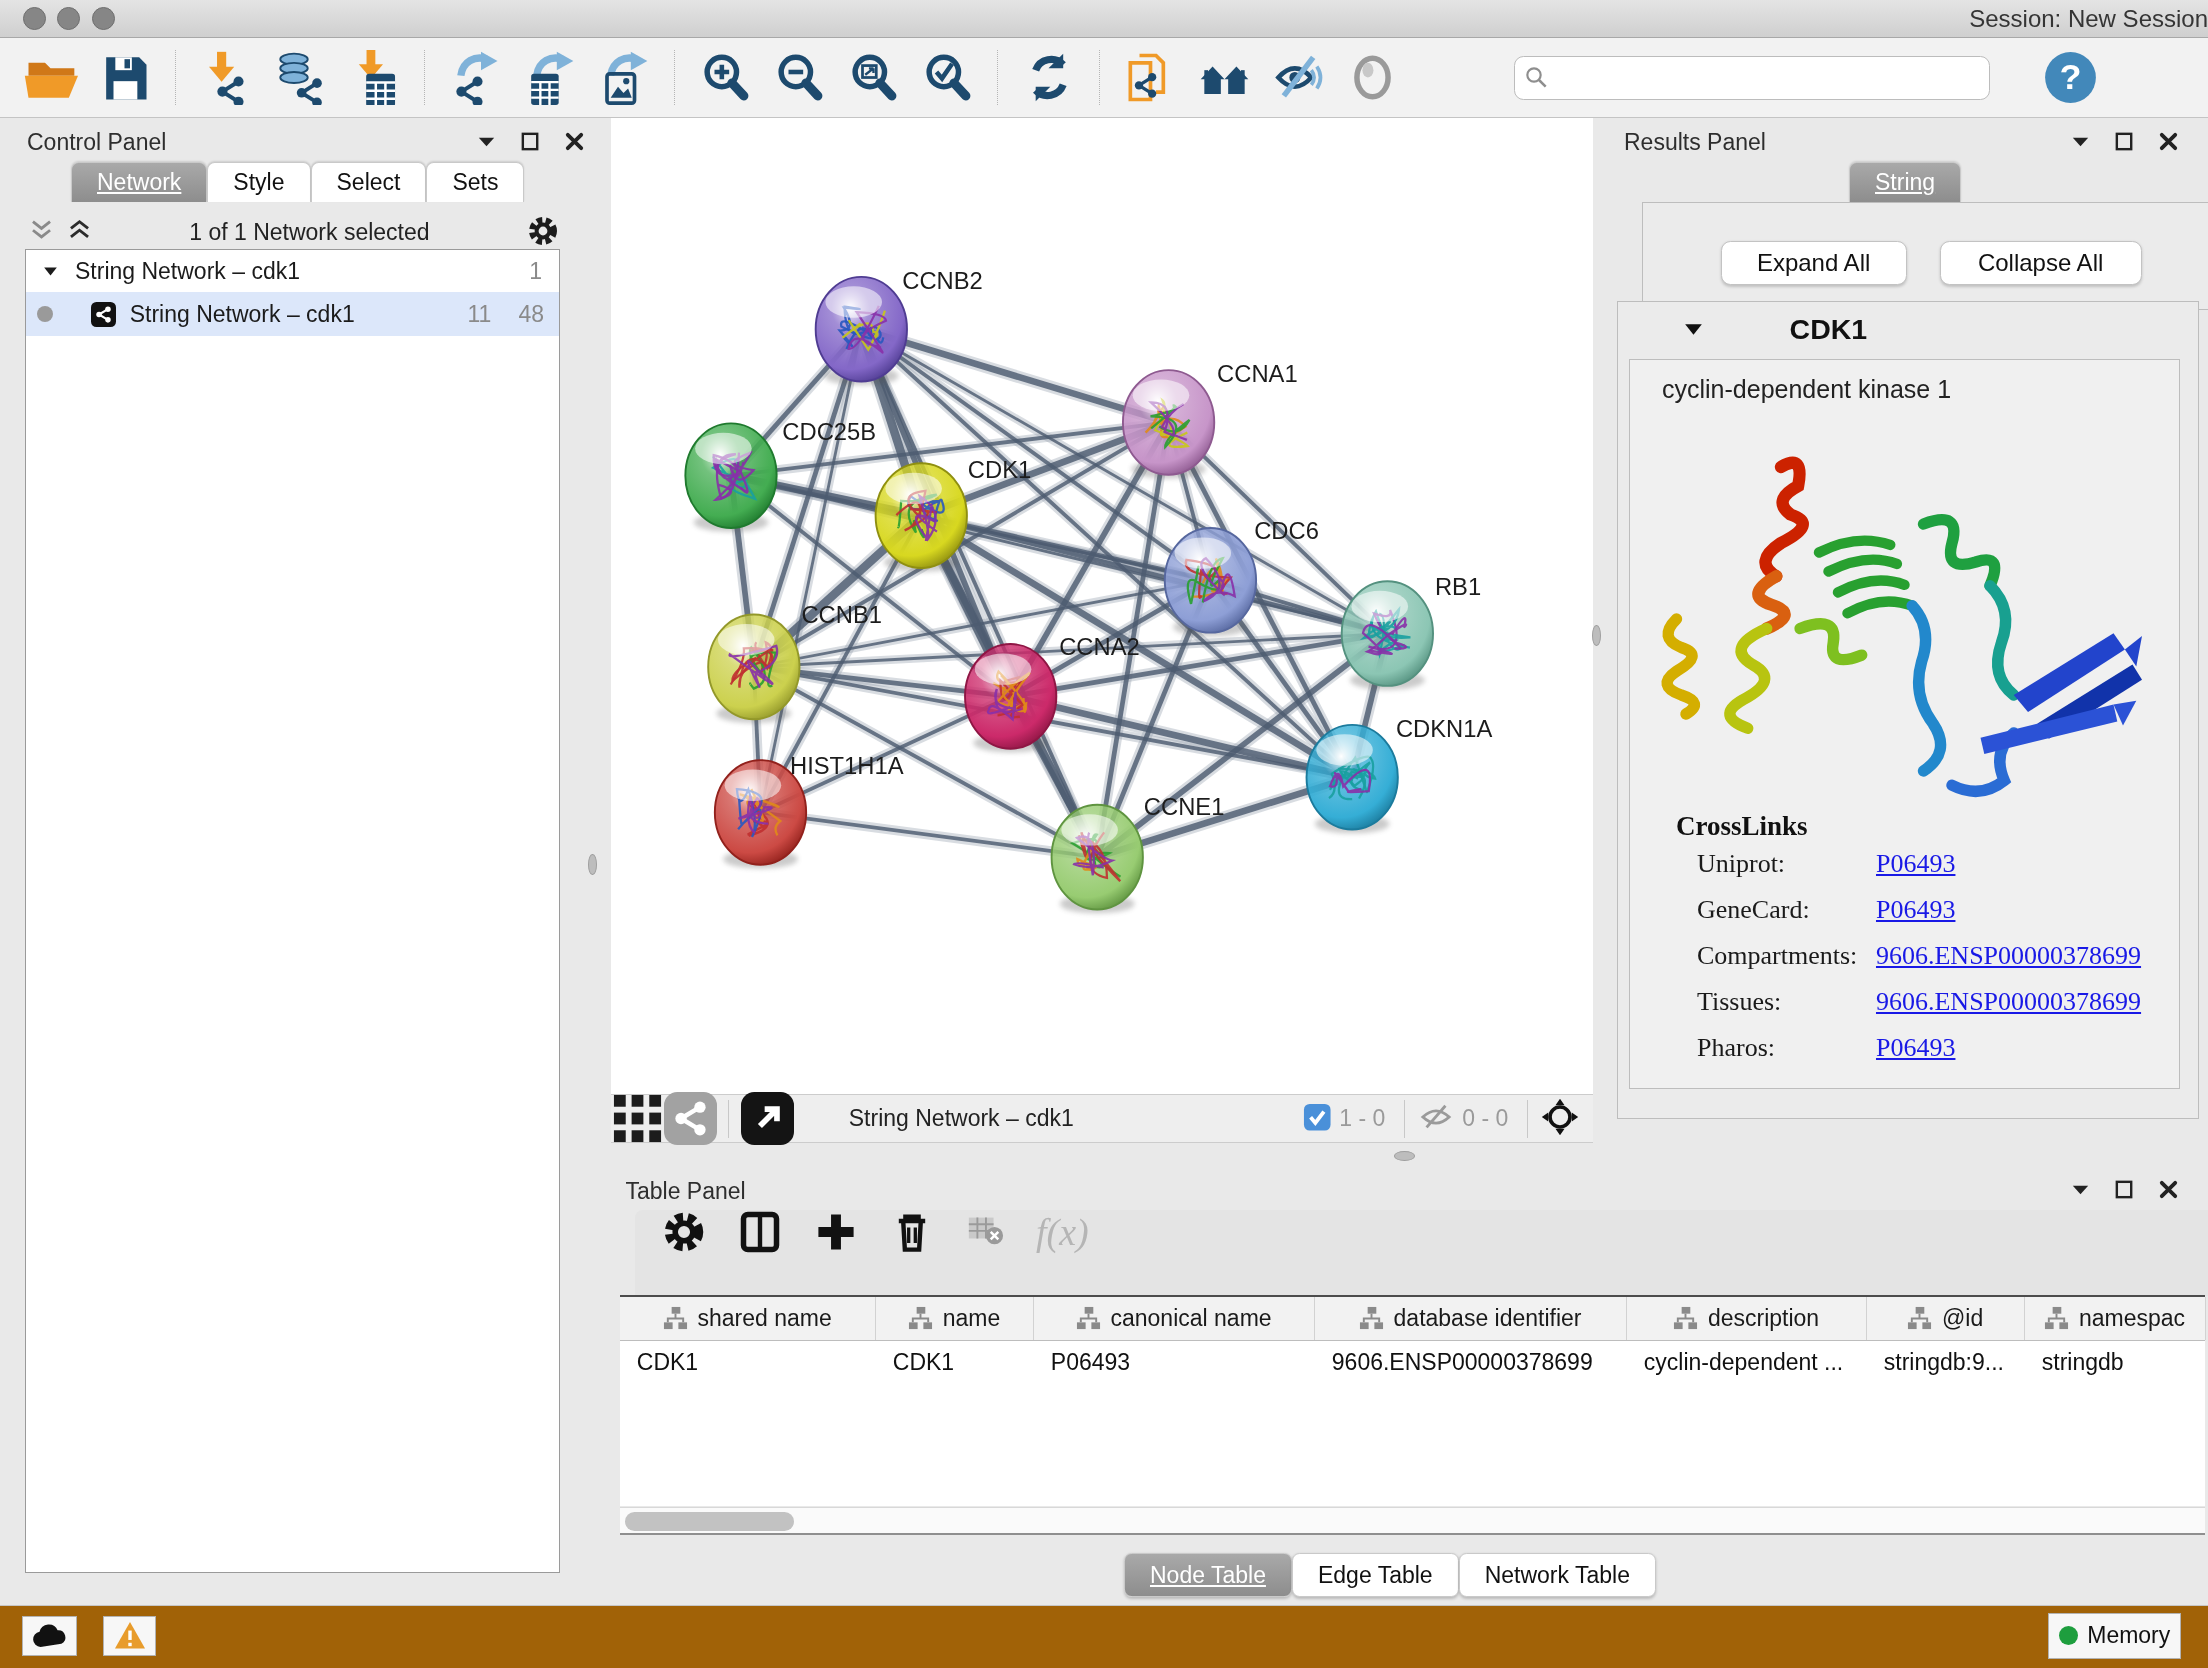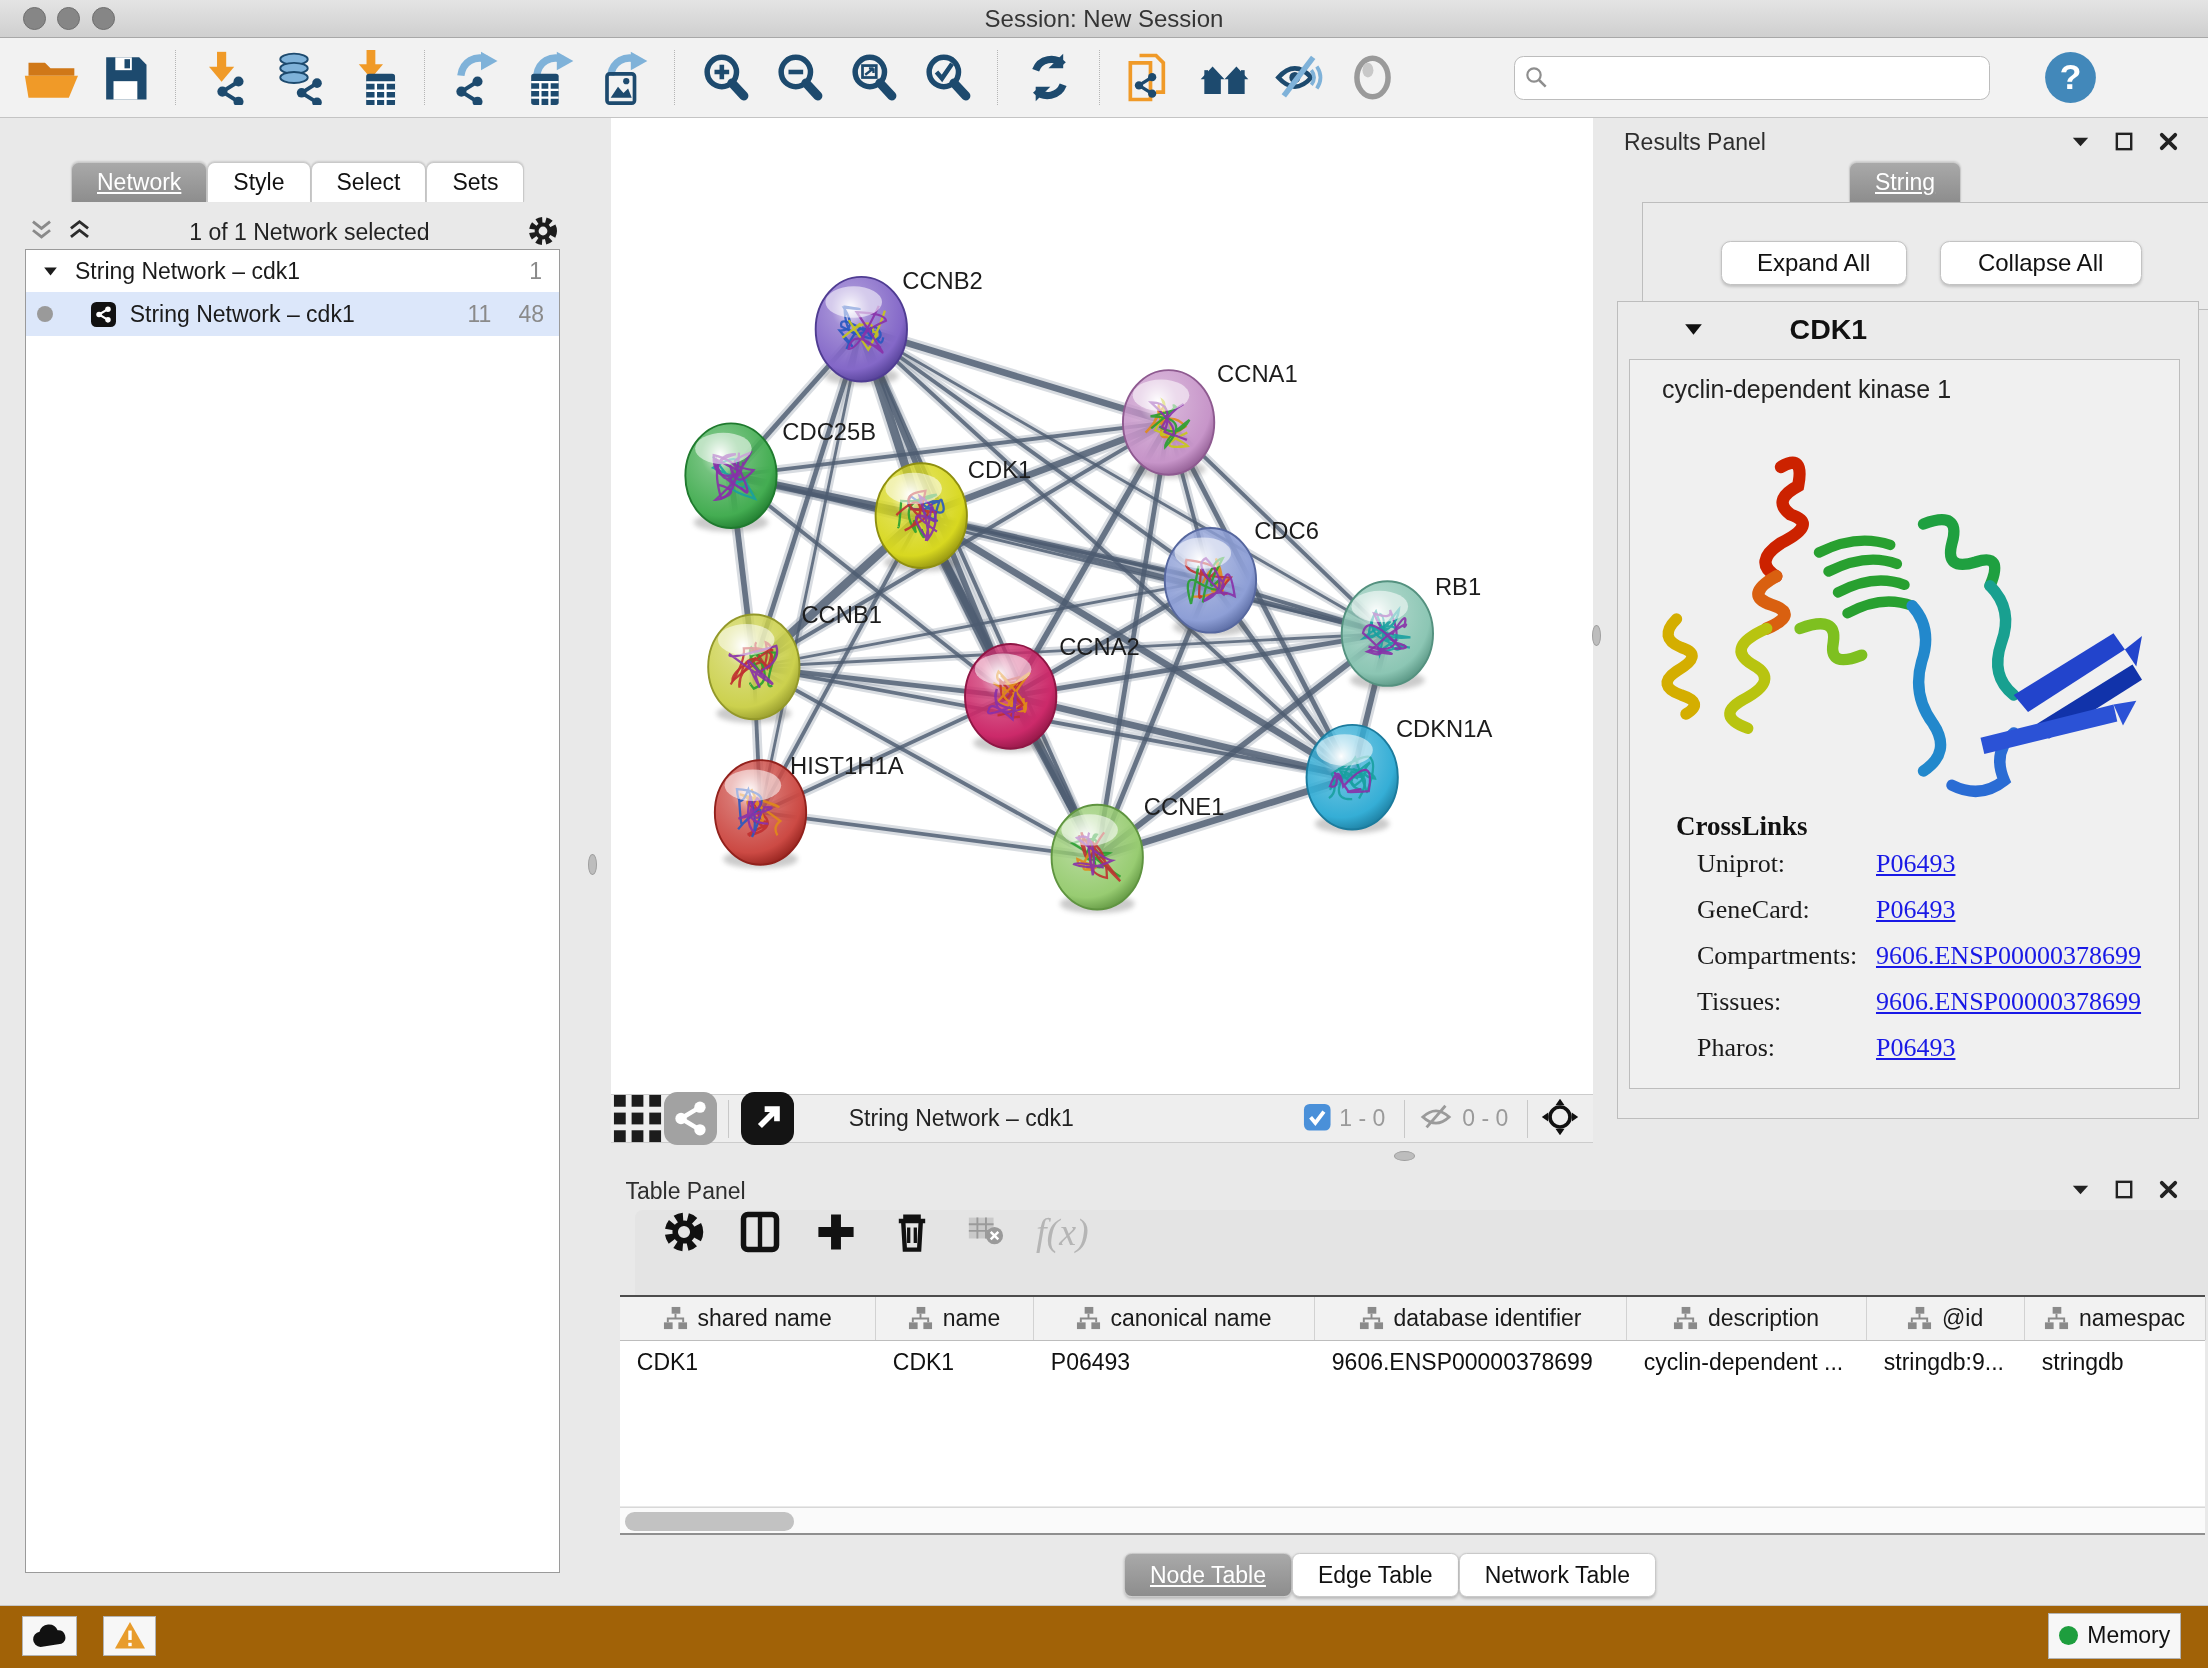--- a/index.html
+++ b/index.html
@@ -6,21 +6,21 @@
   html,body { width:2208px; height:1668px; }
   body { font-family:"Liberation Sans", sans-serif; background:#e9e9e9; position:relative; overflow:hidden; }
   .abs { position:absolute; }
 
   
   #titlebar { left:0; top:0; width:2208px; height:38px;
     background:linear-gradient(#e4e4e4,#cfcfcf); border-bottom:1px solid #a8a8a8;
     display:flex; align-items:center; }
   .traffic { width:23px; height:23px; border-radius:50%; background:#868686; border:1px solid #6f6f6f; margin-left:11.4px; }
   .traffic:first-child { margin-left:23px; }
-  #win-title { position:absolute; left:0; right:0; text-align:center; font-size:24px; color:#353535; }
+  #win-title { position:absolute; left:0; right:0; text-align:right; font-size:24px; color:#353535; }
 
   
   #toolbar { left:0; top:38px; width:2208px; height:80px; background:#f2f2f2;
     border-bottom:1.9px solid #c4c4c4; display:flex; align-items:center; }
   .tb-group { display:flex; align-items:center; height:100%; padding:0 13.3px; }
   .tb-sep { width:0; height:55px; border-left:1.9px dotted #b5b5b5; }
   .tb-btn { width:74px; height:61px; display:flex; align-items:center; justify-content:center; cursor:default; }
   .tb-btn svg { width:55px; height:55px; }
   #search-wrap { margin-left:91px; width:476px; height:44px; background:#ffffff;
     border:1.9px solid #bcbcbc; border-radius:9.5px; display:flex; align-items:center; padding-left:9.5px; }
@@ -313,20 +313,34 @@
 </span>
 <span class="tb-btn" id="help-btn">
   <svg width="49" height="49" viewBox="0 0 52 52">
         <circle cx="26" cy="26" r="24" fill="#4288ba"></circle>
         <text x="26" y="37" text-anchor="middle" font-size="34" font-weight="bold" fill="#fff">?</text>
       </svg>
 </span>
   </div>
 
 <div id="control-panel" class="abs">
+  <div id="cp-header">
+    <span class="panel-title">Control Panel</span>
+    <span class="win-ctrl">
+      <span><svg viewBox="0 0 24 24">
+            <path d="M4 8 L20 8 L12 17 Z" fill="#222"></path>
+          </svg></span>
+      <span><svg viewBox="0 0 24 24">
+            <rect x="4" y="4" width="15" height="16" fill="none" stroke="#222" stroke-width="2.5"></rect>
+          </svg></span>
+      <span><svg viewBox="0 0 24 24">
+            <path d="M5 5 L19 19 M19 5 L5 19" stroke="#222" stroke-width="4" stroke-linecap="round"></path>
+          </svg></span>
+    </span>
+  </div>
   <div id="cp-tabs" class="tabs-row">
       <div class="tab sel">Network</div>
       <div class="tab ">Style</div>
       <div class="tab ">Select</div>
       <div class="tab ">Sets</div>
     </div>
   <div id="cp-toolrow">
     <span style="margin-right:13.3px;">
       <svg width="25" height="28.5" viewBox="0 0 26 30">
           <path d="M4 6 L13 13 L22 6 M4 15 L13 22 L22 15" fill="none" stroke="#8a8a8a" stroke-width="3"></path>

